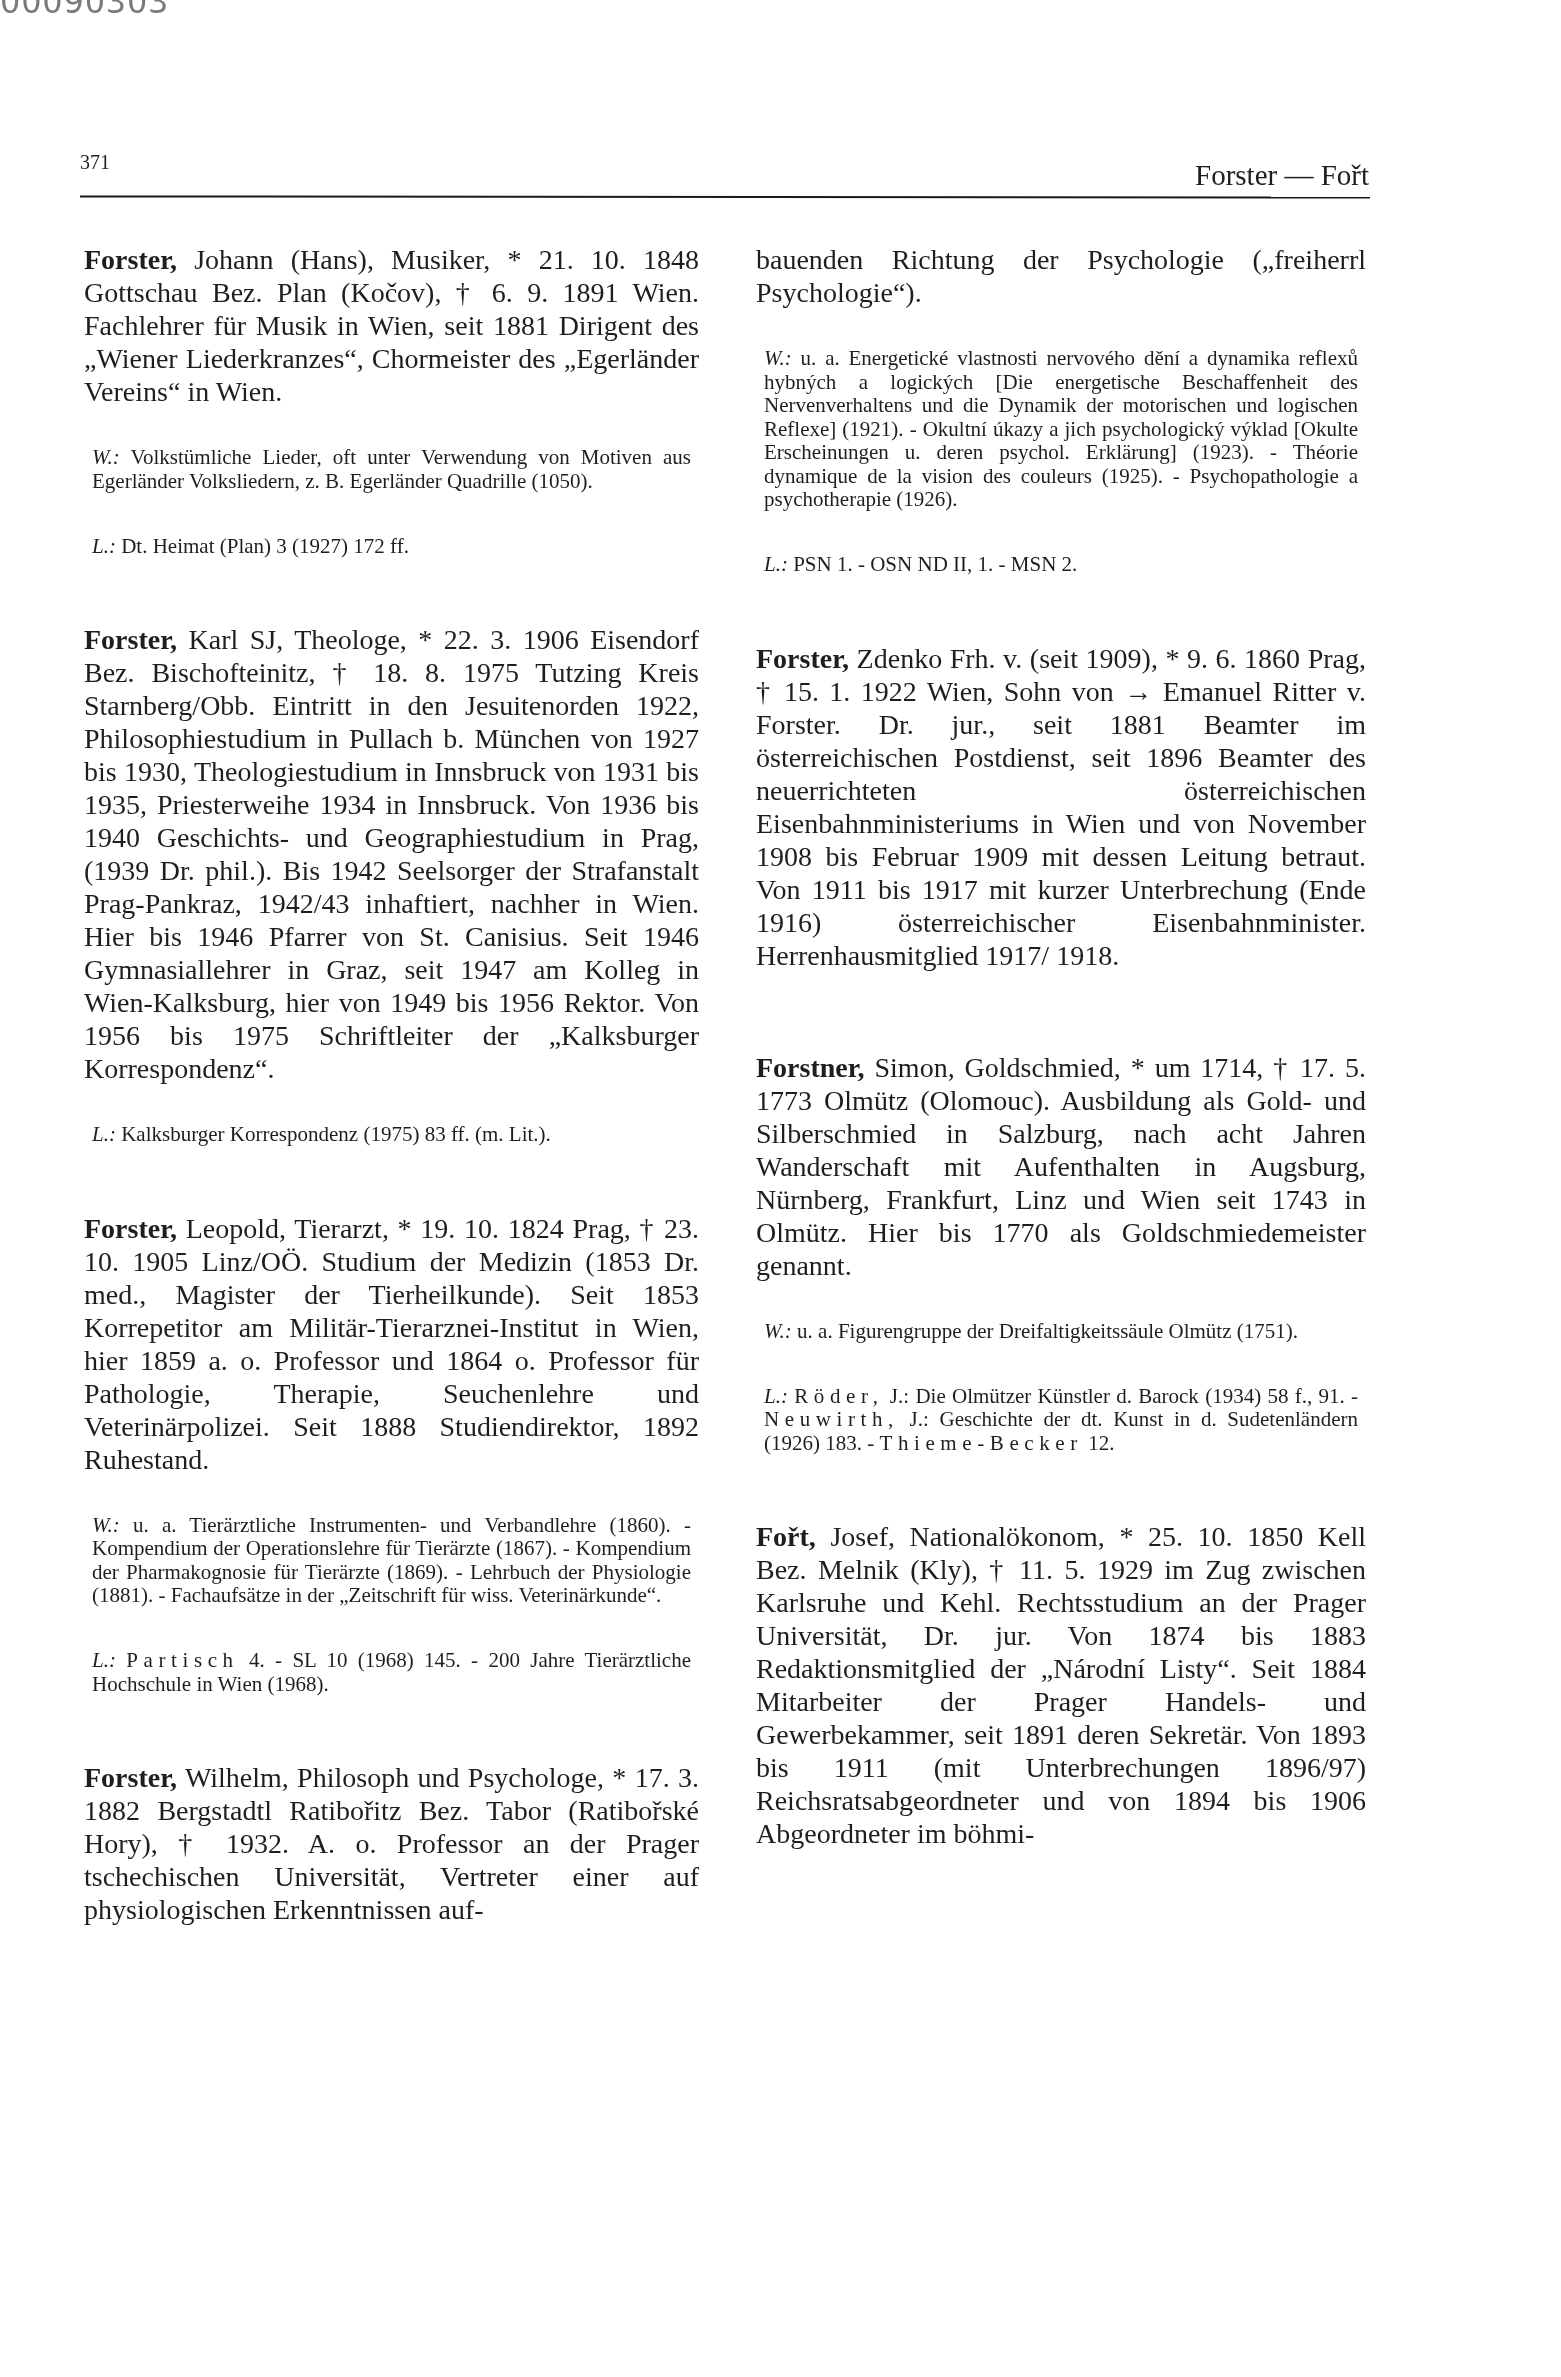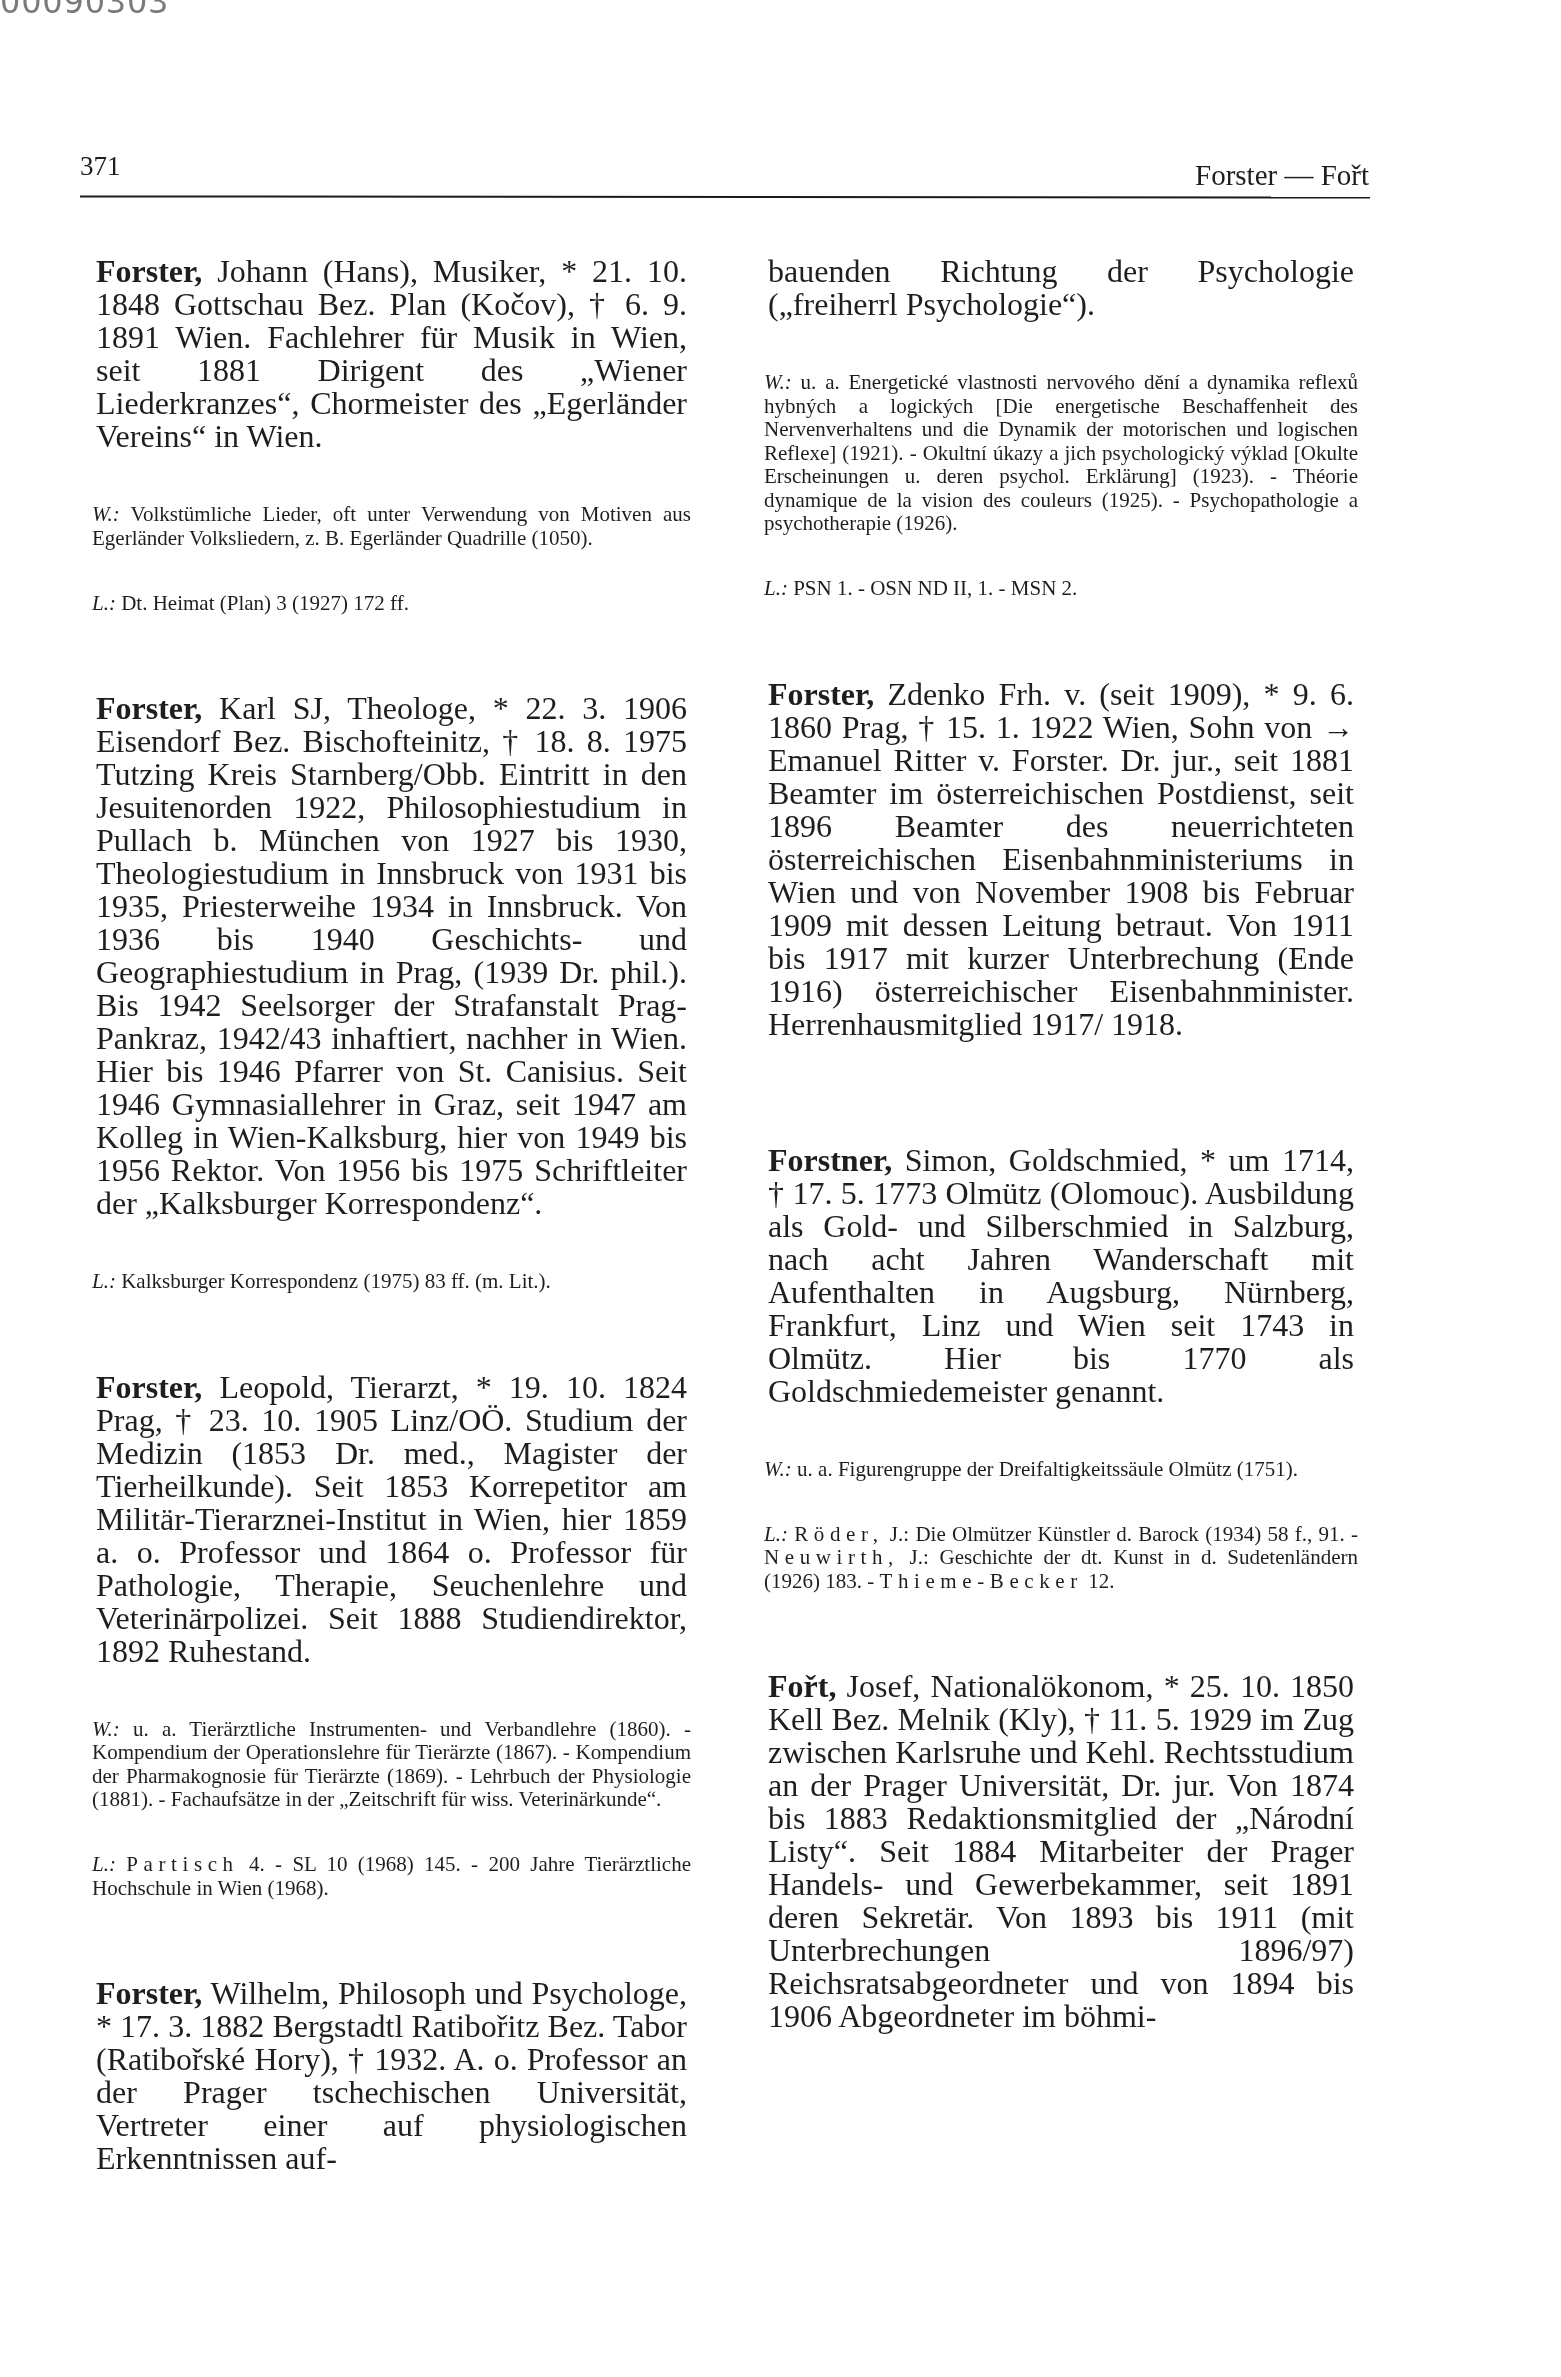--- a/index.html
+++ b/index.html
@@ -6,35 +6,35 @@
   body {
     width: 1561px; height: 2377px; position: relative; overflow: hidden;
     font-family: "Liberation Serif", "DejaVu Serif", serif; color: #1e1e1e;
   }
   .watermark {
     position: absolute; left: 0; top: -17.5px;
     font-family: "DejaVu Sans", sans-serif; font-size: 32px; color: #7a7a7a;
     letter-spacing: 0.8px;
   }
   .page-number {
-    position: absolute; left: 80px; top: 151px; font-size: 27px;
+    position: absolute; left: 80px; top: 151px; font-size: 20px;
   }
   .running-head {
     position: absolute; right: 192px; top: 159px; font-size: 29px; margin-left: 14px;
   }
   .header-rule {
     position: absolute; left: 80px; top: 196px; width: 1290px; height: 2.4px;
     background: #1a1a1a; transform: rotate(0.05deg);
   }
   .column { position: absolute; top: 239px; width: 623px; }
   .col-left { left: 80px; }
   .col-right { left: 752px; width: 618px; }
   .entry { margin: 0 0 0 0; }
   .bio {
-    font-size: 32px; line-height: 33px; text-align: justify; margin: 16px;
+    font-size: 28px; line-height: 33px; text-align: justify; margin: 4px;
     hyphens: manual;
   }
   .bio .name { font-weight: bold; }
   .ref {
     font-size: 21px; line-height: 23.5px; text-align: justify; margin: 12px;
   }
   .ref .lab { font-style: italic; }
   .sp { letter-spacing: 5.6px; }
   .gap-sm { height: 17.5px; }
   .gap-md { height: 22px; }

